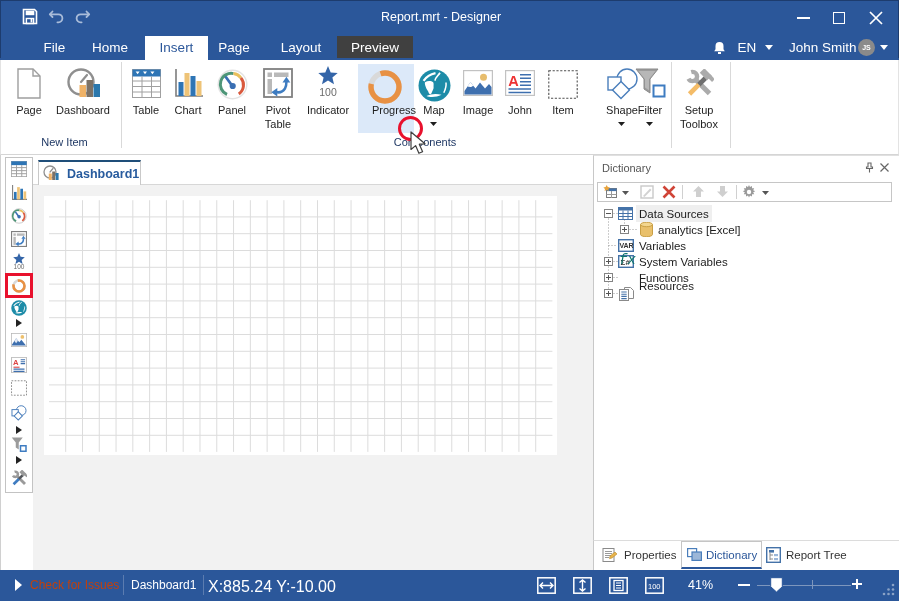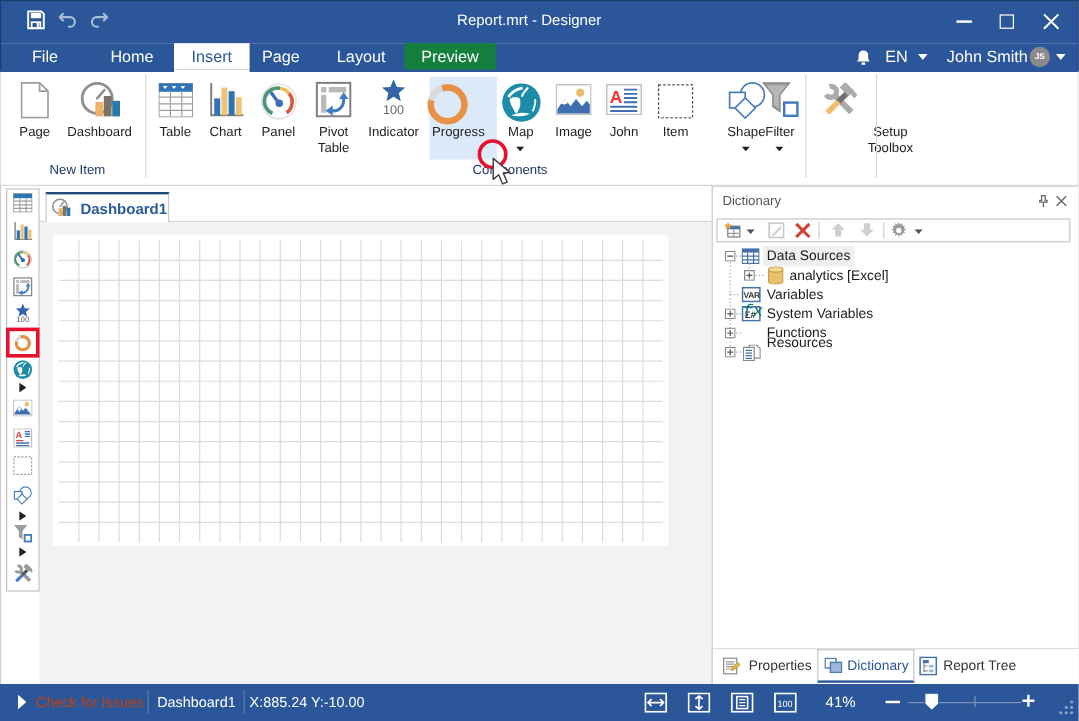--- a/index.html
+++ b/index.html
@@ -48,26 +48,26 @@
 </svg>
 <div class="abs" style="left:0;top:10px;width:882px;text-align:center;color:#fff;font-size:12.5px;">Report.mrt - Designer</div>
 
 <div class="abs" style="left:797px;top:17px;width:13px;height:1.6px;background:#fff"></div>
 <div class="abs" style="left:833px;top:12px;width:11.5px;height:11.5px;border:1.6px solid #fff"></div>
 <svg class="abs" style="left:869px;top:11px" width="14" height="14" viewBox="0 0 14 14">
   <path d="M1 1 L13 13 M13 1 L1 13" stroke="#fff" stroke-width="1.7"></path>
 </svg>
 
 <div class="abs tabsrow"></div>
-<div class="rtab" style="left:17px;top:36px;width:41px;">File</div>
+<div class="rtab" style="left:34px;top:36px;width:41px;">File</div>
 <div class="rtab" style="left:89px;top:36px;width:42px;">Home</div>
 <div class="rtab" style="left:145px;top:36px;width:63px;background:#fff;color:#2B579A;">Insert</div>
 <div class="rtab" style="left:215px;top:36px;width:38px;">Page</div>
 <div class="rtab" style="left:277px;top:36px;width:48px;">Layout</div>
-<div class="rtab" style="left:337px;top:36px;width:76px;background:#15803d;">Preview</div>
+<div class="rtab" style="left:337px;top:36px;width:76px;background:#404040;">Preview</div>
 
 <svg class="abs" style="left:713px;top:41px" width="13" height="14" viewBox="0 0 13 14">
   <path d="M6.5 1 a4 4 0 0 1 4 4 v3.2 l1.3 2 h-10.6 l1.3 -2 v-3.2 a4 4 0 0 1 4 -4 z" fill="#fff"></path>
   <rect x="5" y="11" width="3" height="2" fill="#fff"></rect>
 </svg>
 <div class="rtab" style="left:735px;top:36px;width:24px;">EN</div>
 <svg class="abs" style="left:765px;top:45px" width="8" height="5" viewBox="0 0 8 5">
     <path d="M0 0 h8 L4 5 z" fill="#fff"></path>
   </svg>
 <div class="rtab" style="left:789px;top:36px;width:64px;white-space:nowrap;">John Smith</div>
@@ -149,21 +149,21 @@
 </div>
 
 <div class="rbtn" style="left:303px;width:50px;">
   <svg style="margin:3px auto 0" width="22" height="20" viewBox="0 0 22 20">
     <path d="M11 0 l2.7 6.4 7 .5 -5.3 4.6 1.6 6.8 -6 -3.7 -6 3.7 1.6 -6.8 -5.3 -4.6 7 -.5 z" fill="#3465a8"></path>
   </svg>
   <div style="position:absolute;top:23px;width:100%;text-align:center;font-size:10.5px;color:#6a6a6a;">100</div>
   <div class="riblabel">Indicator</div>
 </div>
 
-<div class="rbtn" style="left:346px;width:72px;">
+<div class="rbtn" style="left:358px;width:72px;">
   <svg style="margin:6.5px 0 0 9.5px" width="34" height="34" viewBox="0 0 34 34">
     <circle cx="17" cy="17" r="14" fill="none" stroke="#d9d9d9" stroke-width="5.4"></circle>
     <circle cx="17" cy="17" r="14" fill="none" stroke="#e89144" stroke-width="5.4" stroke-dasharray="74 14" stroke-dashoffset="-61"></circle>
   </svg>
   <div class="riblabel">Progress</div>
 </div>
 
 <div class="rbtn" style="left:414px;width:40px;">
   <svg style="margin:6px auto 0" width="33" height="33" viewBox="0 0 33 33">
     <circle cx="16.5" cy="16.5" r="16" fill="#1d8ca8"></circle>
@@ -232,21 +232,21 @@
 
 <div class="rbtn" style="left:674px;width:50px;">
   <svg style="margin:6px auto 0" width="30" height="28" viewBox="0 0 28 28">
     <circle cx="7.5" cy="7.5" r="4.6" fill="none" stroke="#ababab" stroke-width="4.4" stroke-dasharray="21 8" stroke-dashoffset="-19.8"></circle>
     <path d="M10.5 10.5 L24.5 24.5" stroke="#ababab" stroke-width="5"></path>
     <path d="M20.5 9 L13.5 16" stroke="#6f6f6f" stroke-width="4.6"></path>
     <path d="M13.8 15.7 L4.5 25" stroke="#f4bc68" stroke-width="4.6"></path>
     <rect x="15.5" y="2" width="10.5" height="6.5" transform="rotate(45 20.75 5.25)" fill="#ababab"></rect>
     <rect x="22.5" y="7" width="7" height="4" transform="rotate(45 26 9)" fill="#ababab"></rect>
   </svg>
-  <div class="riblabel" style="top:41px;margin-left:43px;">Setup<br>Toolbox</div>
+  <div class="riblabel" style="top:41px;">Setup<br>Toolbox</div>
 </div>
 <div class="vsep" style="left:730px;top:62px;"></div>
 
 <div class="abs grplabel" style="left:4px;top:136px;width:121px;">New Item</div>
 <div class="abs grplabel" style="left:340px;top:136px;width:170px;">Components</div>
 
 <div class="abs" style="left:0;top:155px;width:1px;height:415px;background:#d0d0d0;"></div>
 <div class="abs" style="left:898px;top:155px;width:1px;height:415px;background:#b8b8b8;"></div>
 
 <div class="abs tabstrip"></div>
@@ -540,21 +540,21 @@
 <div class="abs" style="left:786px;top:549px;font-size:11.5px;color:#333;">Report Tree</div>
 
 <div class="abs statusbar"></div>
 <svg class="abs" style="left:15px;top:579px" width="7" height="12" viewBox="0 0 7 12">
     <path d="M0 0 L7 6 L0 12 z" fill="#fff"></path>
   </svg>
 <div class="abs" style="left:30px;top:578px;color:#c2410c;font-size:12px;">Check for Issues</div>
 <div class="abs" style="left:123px;top:575px;width:1px;height:20px;background:#5b7cb0;"></div>
 <div class="abs" style="left:131px;top:578px;color:#fff;font-size:12px;">Dashboard1</div>
 <div class="abs" style="left:203px;top:575px;width:1px;height:20px;background:#5b7cb0;"></div>
-<div class="abs" style="left:208px;top:578px;color:#fff;font-size:12px;">X:885.24 Y:-10.00</div>
+<div class="abs" style="left:208px;top:578px;color:#fff;font-size:16px;">X:885.24 Y:-10.00</div>
 
 <svg class="abs" style="left:537px;top:577px" width="19" height="17" viewBox="0 0 19 17">
   <rect x="0.8" y="0.8" width="17.4" height="15.4" fill="none" stroke="#fff" stroke-width="1.5"></rect>
   <path d="M3 8.5 h13 M6 5.5 L3 8.5 L6 11.5 M13 5.5 L16 8.5 L13 11.5" stroke="#fff" stroke-width="1.4" fill="none"></path>
 </svg>
 <svg class="abs" style="left:573px;top:577px" width="19" height="17" viewBox="0 0 19 17">
   <rect x="0.8" y="0.8" width="17.4" height="15.4" fill="none" stroke="#fff" stroke-width="1.5"></rect>
   <path d="M9.5 3 v11 M6.5 5.5 L9.5 3 L12.5 5.5 M6.5 11.5 L9.5 14 L12.5 11.5" stroke="#fff" stroke-width="1.4" fill="none"></path>
 </svg>
 <svg class="abs" style="left:609px;top:577px" width="19" height="17" viewBox="0 0 19 17">

